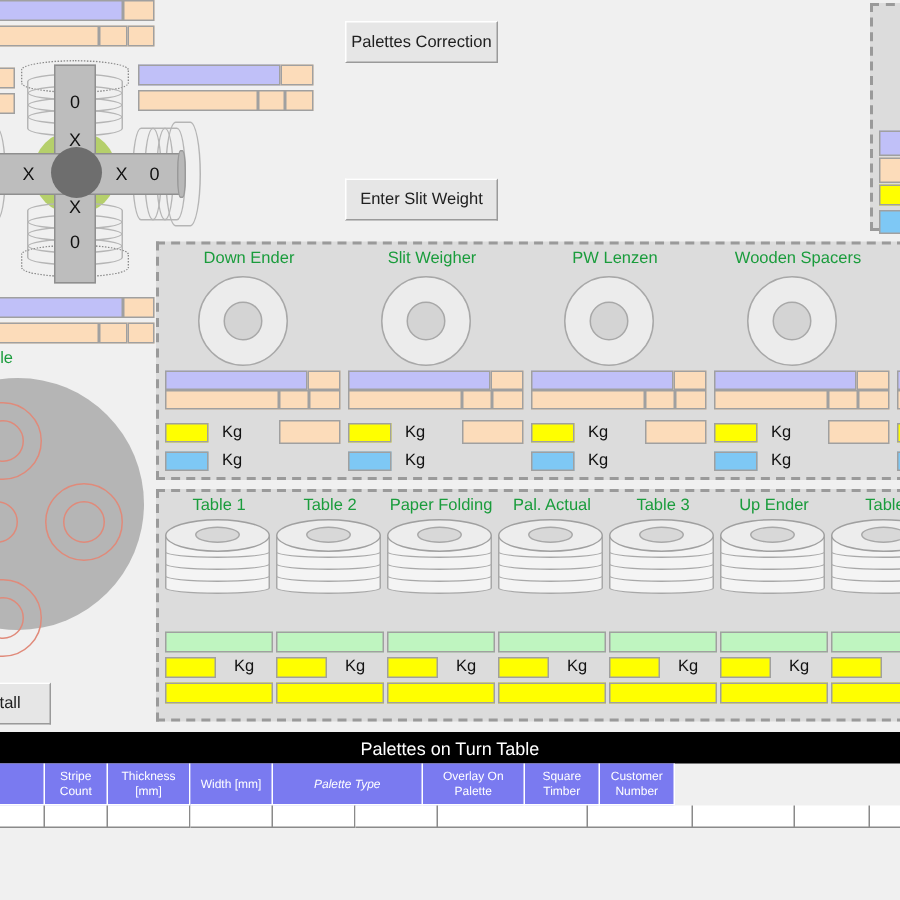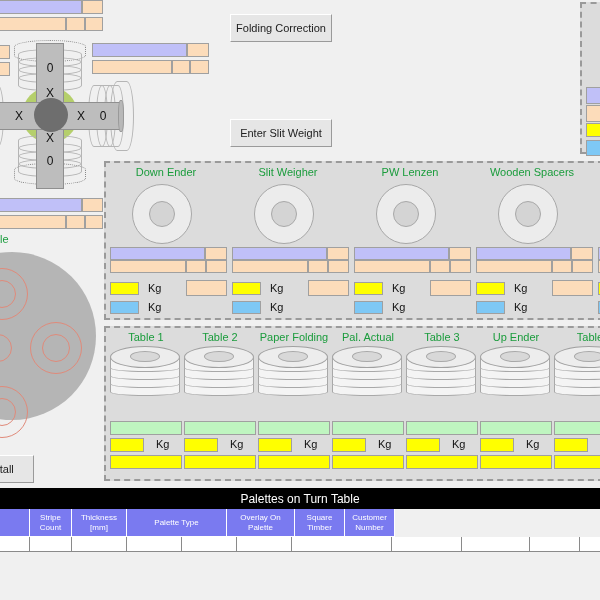--- a/index.html
+++ b/index.html
@@ -217,21 +217,21 @@
   <div class="tt-ring" style="left:-24px;top:268px;width:52px;height:52px;"></div>
   <div class="tt-ring" style="left:-12px;top:280px;width:28px;height:28px;"></div>
   <div class="tt-ring" style="left:-16px;top:334px;width:28px;height:28px;"></div>
   <div class="tt-ring" style="left:30px;top:322px;width:52px;height:52px;"></div>
   <div class="tt-ring" style="left:42px;top:334px;width:28px;height:28px;"></div>
   <div class="tt-ring" style="left:-24px;top:386px;width:52px;height:52px;"></div>
   <div class="tt-ring" style="left:-12px;top:398px;width:28px;height:28px;"></div>
 
   <div class="btn" style="position:absolute;left:-26px;top:455px;width:60px;height:28px;">stall</div>
 
-  <div class="btn" style="position:absolute;left:230px;top:14px;width:102px;height:28px;">Folding Correction</div>
+  <div class="btn" style="position:absolute;left:230px;top:14px;width:102px;height:28px;">Palettes Correction</div>
   <div class="btn" style="position:absolute;left:230px;top:119px;width:102px;height:28px;">Enter Slit Weight</div>
 
   <div class="rightpanel" style="left:580px;top:2px;width:80px;height:152px;">
     <div class="fld purple" style="position:absolute;left:4px;top:83px;width:30px;height:17px;"></div>
     <div class="fld peach" style="position:absolute;left:4px;top:101px;width:30px;height:17px;"></div>
     <div class="fld yellow" style="position:absolute;left:4px;top:119px;width:30px;height:14px;"></div>
     <div class="fld blue" style="position:absolute;left:4px;top:136px;width:30px;height:16px;"></div>
   </div>
 
   <div class="panel" style="left:104px;top:161px;width:500px;height:159px;"></div>
@@ -392,21 +392,22 @@
       <div class="fld green" style="position:absolute;left:554px;top:421px;width:72px;height:14px;"></div>
       <div class="fld yellow" style="position:absolute;left:554px;top:438px;width:34px;height:14px;"></div>
       <div class="fld yellow" style="position:absolute;left:554px;top:455px;width:72px;height:14px;"></div>
     </div>
 
   <div class="grid-title" style="left:0px;top:488px;width:600px;height:21px;">Palettes on Turn Table</div>
   <div class="grid-head" style="left:0px;top:509px;width:600px;height:28px;">
       <div class="gh" style="flex:0 0 30px;"></div>
       <div class="gh" style="flex:0 0 42px;">Stripe Count</div>
       <div class="gh" style="flex:0 0 55px;">Thickness [mm]</div>
-      <div class="gh" style="flex:0 0 100px;">Palette Type</div>
+      <div class="gh" style="flex:0 0 55px;">Width [mm]</div>
+      <div class="gh" style="flex:0 0 100px;font-style:italic;">Palette Type</div>
       <div class="gh" style="flex:0 0 68px;">Overlay On Palette</div>
       <div class="gh" style="flex:0 0 50px;">Square Timber</div>
       <div class="gh" style="flex:0 0 50px;">Customer Number</div>
     </div>
   <div class="grid-row" style="left:0px;top:537px;width:600px;height:15px;">
       <div class="gc" style="flex:0 0 30px;"></div>
       <div class="gc" style="flex:0 0 42px;"></div>
       <div class="gc" style="flex:0 0 55px;"></div>
       <div class="gc" style="flex:0 0 55px;"></div>
       <div class="gc" style="flex:0 0 55px;"></div>

